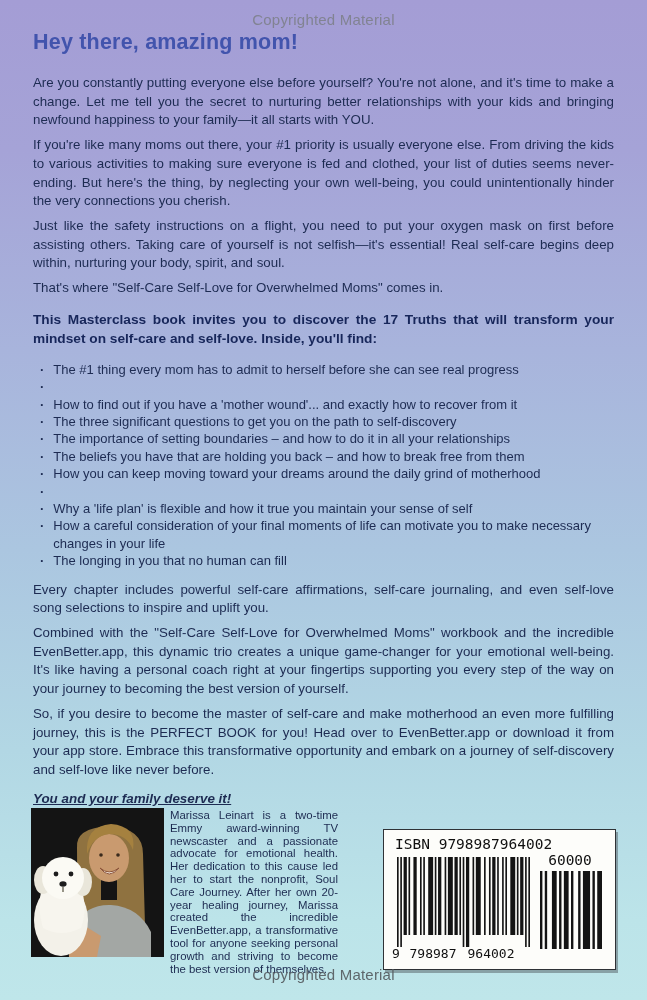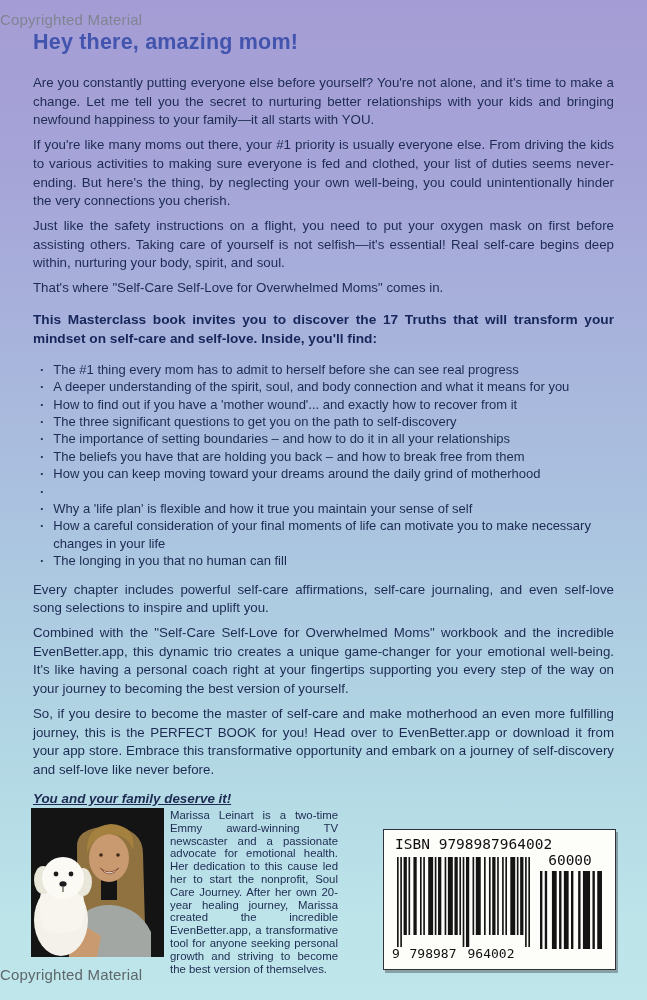--- a/index.html
+++ b/index.html
@@ -5,21 +5,21 @@
   html,body { margin:0; padding:0; background:#ffffff; }
   .cover {
     position:relative; width:647px; height:1000px; overflow:hidden;
     font-family:"Liberation Sans", sans-serif;
     background:linear-gradient(180deg,
       #a49dd5 0%, #a5a3d7 15%, #a8b4dc 35%,
       #abc6e0 55%, #b2d7e4 75%, #bce4e9 92%, #bfe6ea 100%);
     color:#1d2b52;
   }
   .watermark {
-    position:absolute; left:0; right:0; 
+    position:absolute; left:0; right:0; text-align:center;
     font-size:15px; letter-spacing:0.2px; pointer-events:none;
   }
   .watermark.top { top:11px; color:rgba(128,130,142,0.95); }
   .watermark.bottom { top:966px; color:rgba(88,96,100,0.95); }
 
   .content { position:absolute; top:30px; left:33px; width:581px; }
   .heading {
     margin:0 0 19px 0; font-size:21.5px; font-weight:700;
     color:#4254ad; letter-spacing:0.2px;
   }
@@ -83,21 +83,20 @@
 
     <ul class="truths">
 
         <li>
           <span class="dot">·</span>
           <span>The #1 thing every mom has to admit to herself before she can see real progress</span>
         </li>
 
         <li>
           <span class="dot">·</span>
-          <span>A deeper understanding of the spirit, soul, and body connection and what it means for you</span>
         </li>
 
         <li>
           <span class="dot">·</span>
           <span>How to find out if you have a 'mother wound'... and exactly how to recover from it</span>
         </li>
 
         <li>
           <span class="dot">·</span>
           <span>The three significant questions to get you on the path to self-discovery</span>

